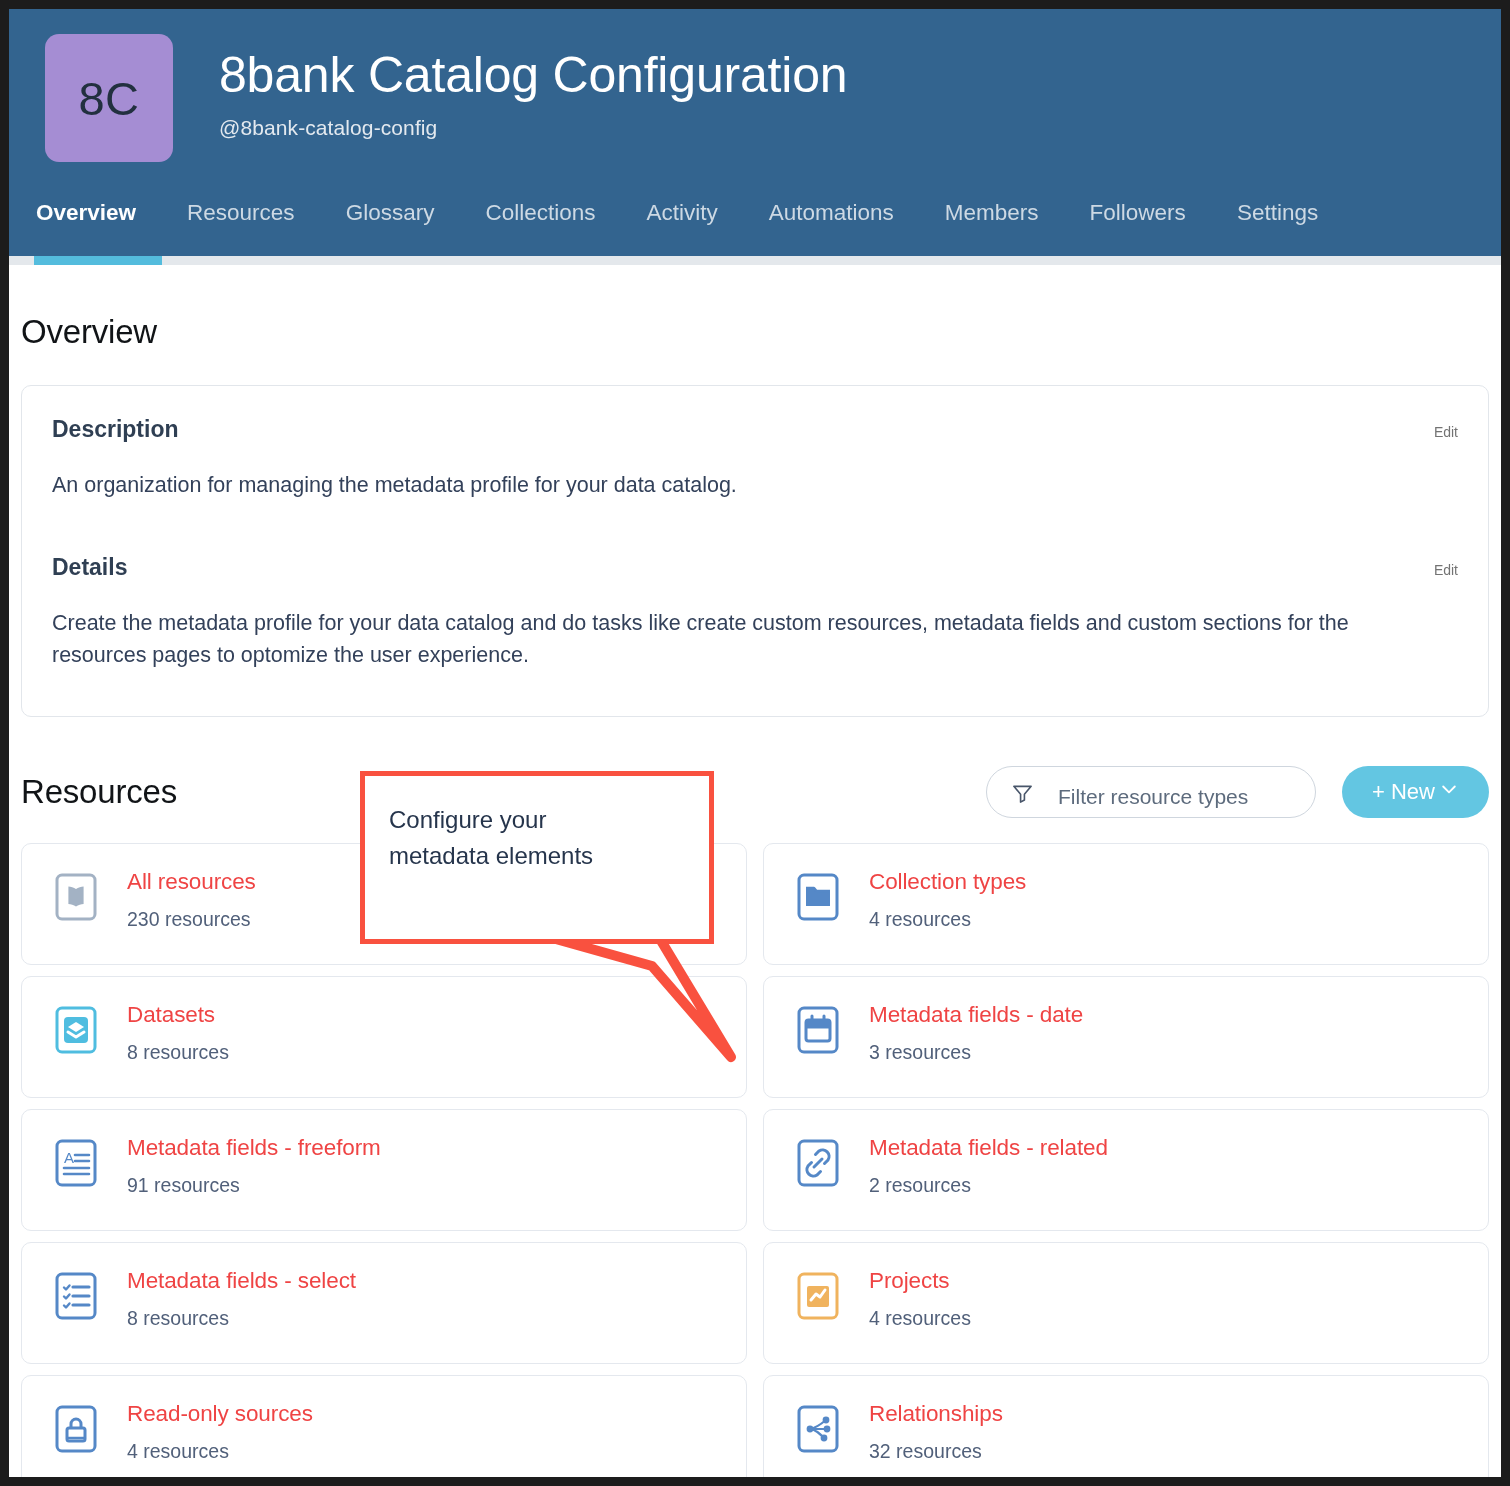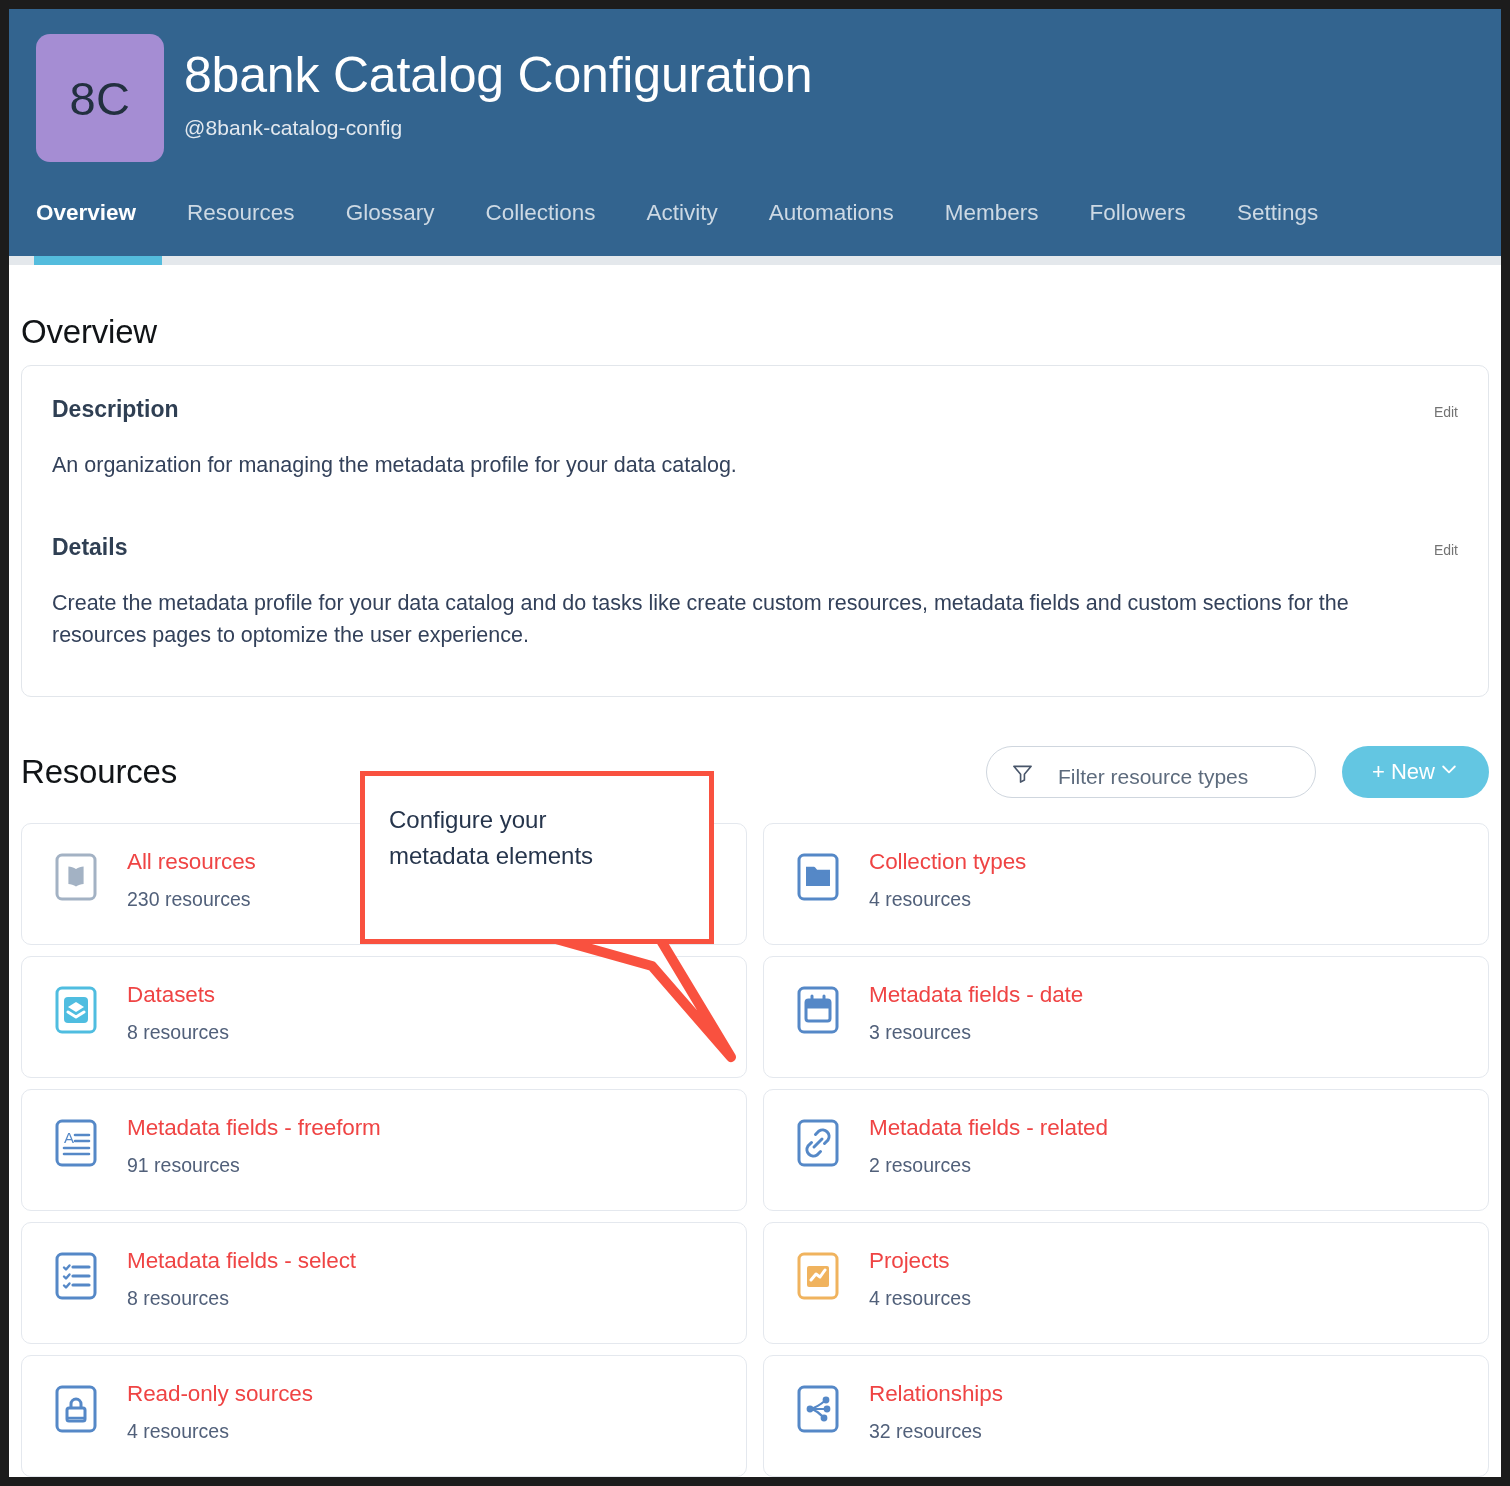--- a/index.html
+++ b/index.html
@@ -23,36 +23,36 @@
   
   .header {
     position: relative;
     background: #33648f;
     padding: 25px 0 0 0;
     height: 256px;
   }
   .header-top {
     display: flex;
     align-items: flex-start;
-    padding-left: 27px;
+    padding-left: 36px;
   }
   .avatar {
     width: 128px;
     height: 128px;
     border-radius: 14px;
     background: #a58dd3;
     color: #22303f;
     display: flex;
     align-items: center;
     justify-content: center;
     font-size: 47px;
     letter-spacing: 0.5px;
     flex: 0 0 auto;
   }
-  .title-block { margin-left: 20px; padding-top: 16px; }
+  .title-block { margin-left: 46px; padding-top: 16px; }
   .org-title {
     color: #ffffff;
     font-size: 50px;
     font-weight: 400;
     line-height: 1.0;
     letter-spacing: -0.2px;
   }
   .org-handle {
     color: #e3e9ef;
     font-size: 21px;
@@ -98,21 +98,21 @@
 
   .section-heading {
     font-size: 33px;
     color: #111417;
     font-weight: 400;
     letter-spacing: -0.2px;
   }
   #overview-heading { margin: 48px 0 0 0; padding-left: 0px; }
 
   .panel {
-    margin-top: 14px;
+    margin-top: 34px;
     border: 1px solid #e2e6eb;
     border-radius: 10px;
     padding: 30px 30px 44px 30px;
     background: #fff;
   }
   .panel-row {
     display: flex;
     align-items: baseline;
     justify-content: space-between;
   }

